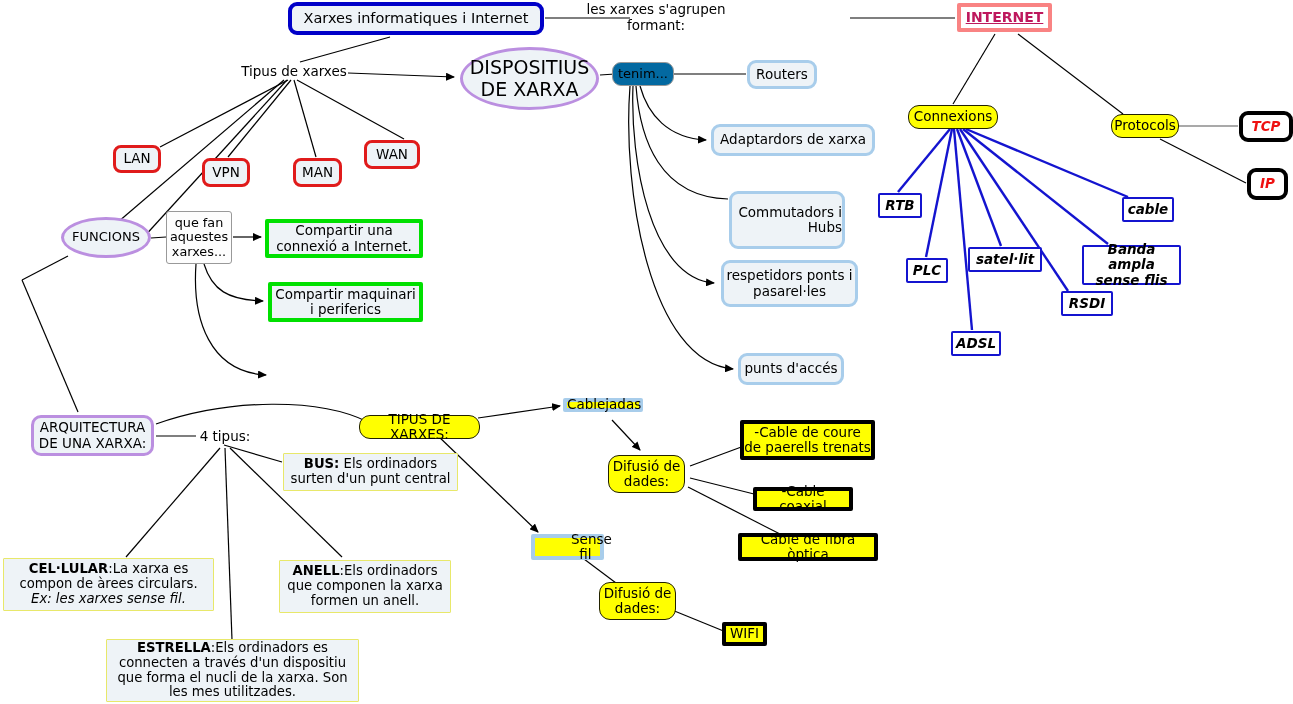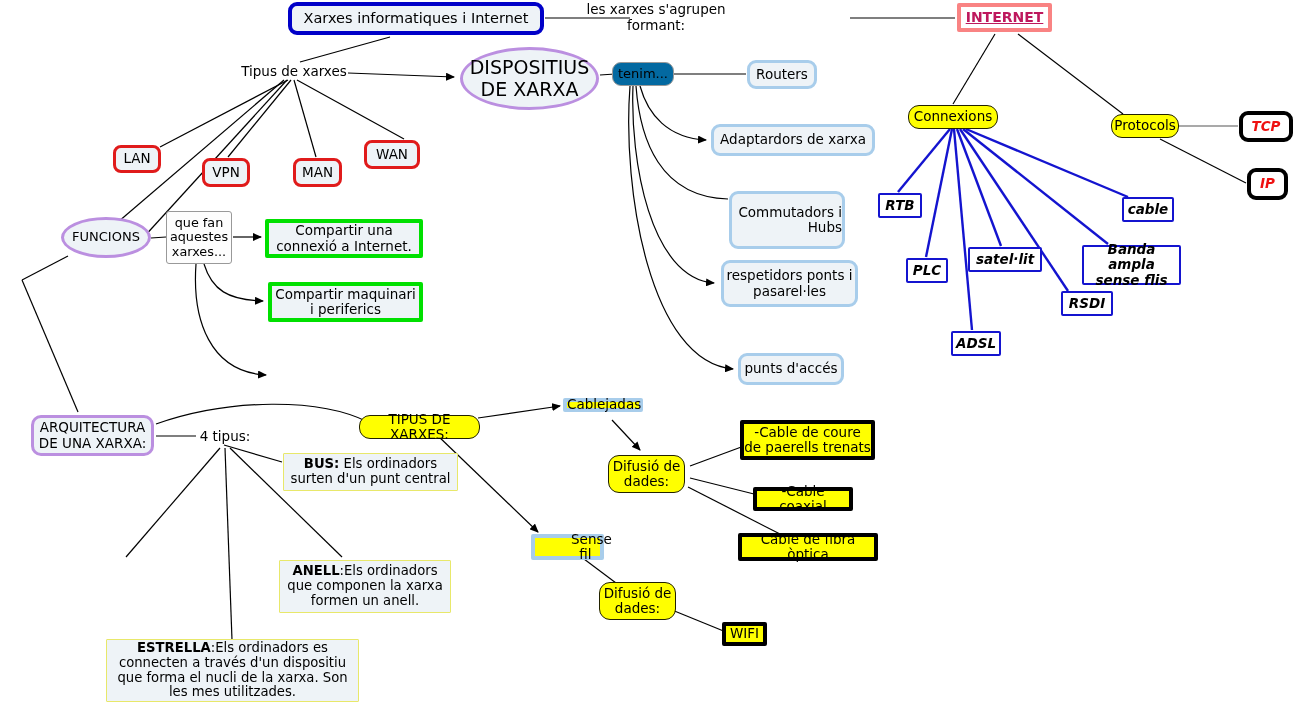--- a/index.html
+++ b/index.html
@@ -346,20 +346,23 @@
     <span>ARQUITECTURA DE UNA XARXA:</span>
   </div>
   <div class="node n-bare" style="left:196px; top:427px; width:58px; height:19px;">
     <span>4 tipus:</span>
   </div>
 
   <div class="node n-yellowborder" style="left:283px; top:453px; width:175px; height:38px;">
     <span><b class="lbl-bold">BUS:</b><span> Els ordinadors surten d'un punt central</span></span>
   </div>
 
+  <div class="node n-yellowborder" style="left:3px; top:558px; width:211px; height:53px;">
+    <span><b class="lbl-bold">CEL·LULAR</b><span>:La xarxa es compon de àrees circulars.</span><br><i class="lbl-ital">Ex: les xarxes sense fil.</i></span>
+  </div>
 
   <div class="node n-yellowborder" style="left:279px; top:560px; width:172px; height:53px;">
     <span><b class="lbl-bold">ANELL</b><span>:Els ordinadors que componen la xarxa formen un anell.</span></span>
   </div>
 
   <div class="node n-yellowborder" style="left:106px; top:639px; width:253px; height:63px;">
     <span><b class="lbl-bold">ESTRELLA</b><span>:Els ordinadors es connecten a través d'un dispositiu que forma el nucli de la xarxa. Son les mes utilitzades.</span></span>
   </div>
 
   <div class="node n-yellow-round" style="left:359px; top:415px; width:121px; height:24px;">

